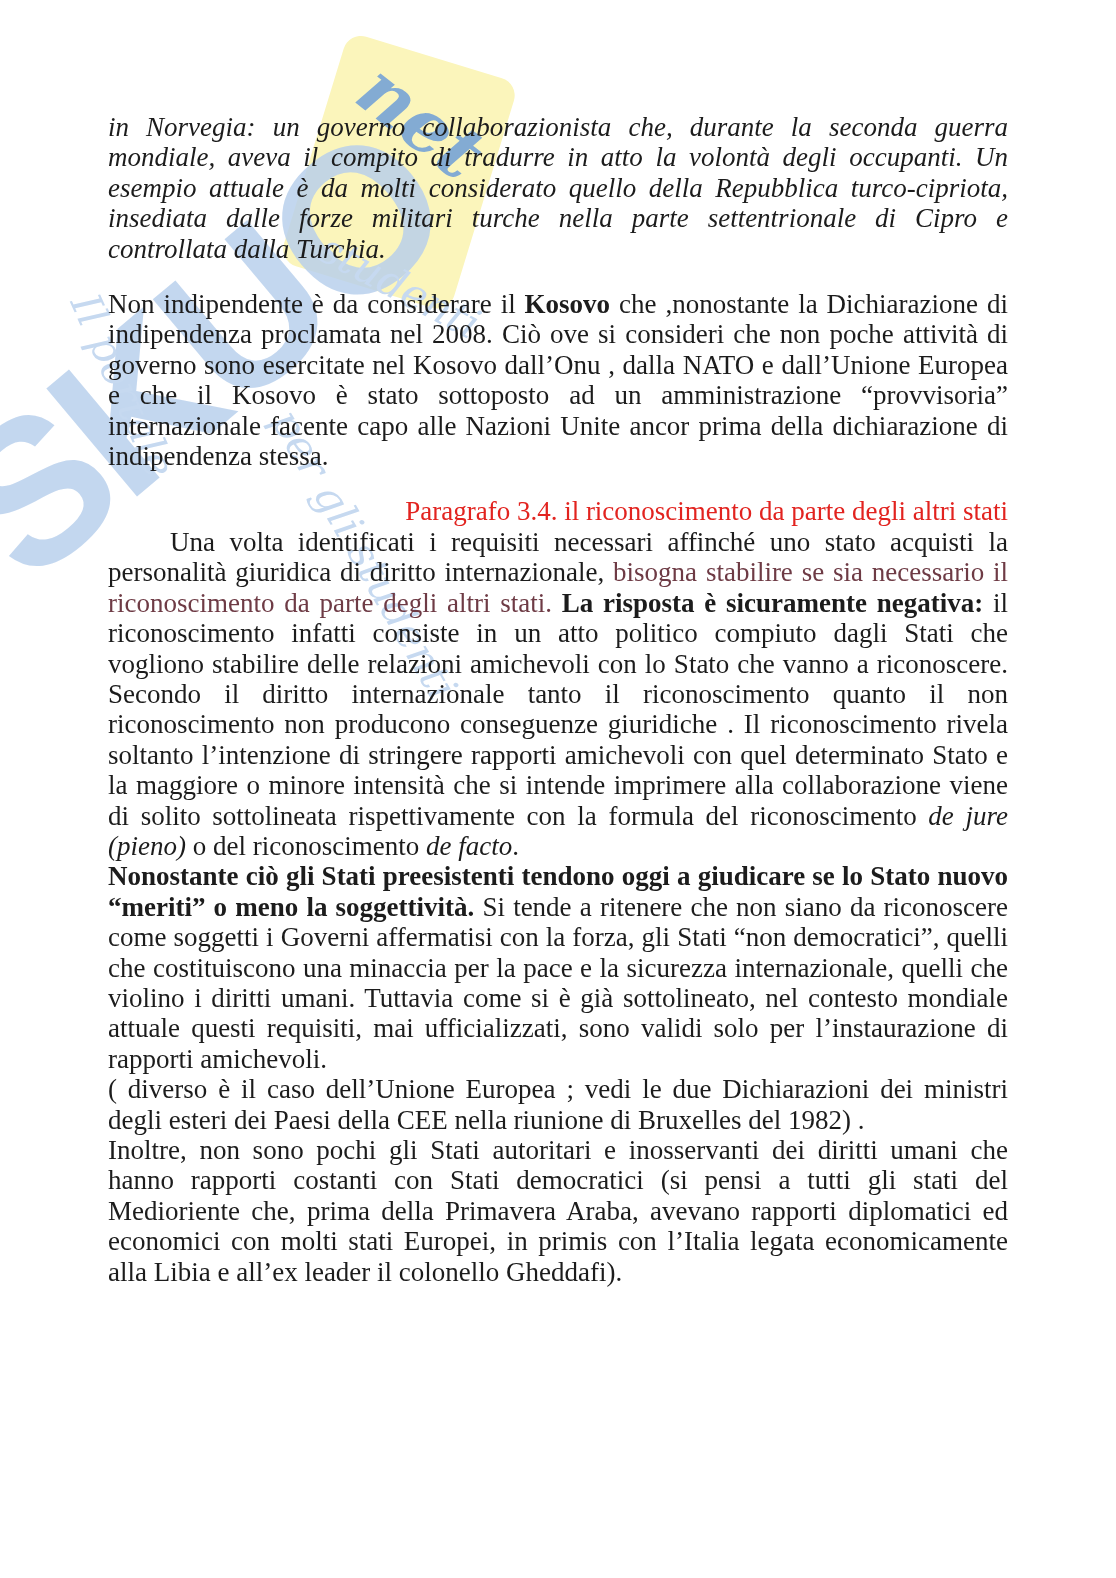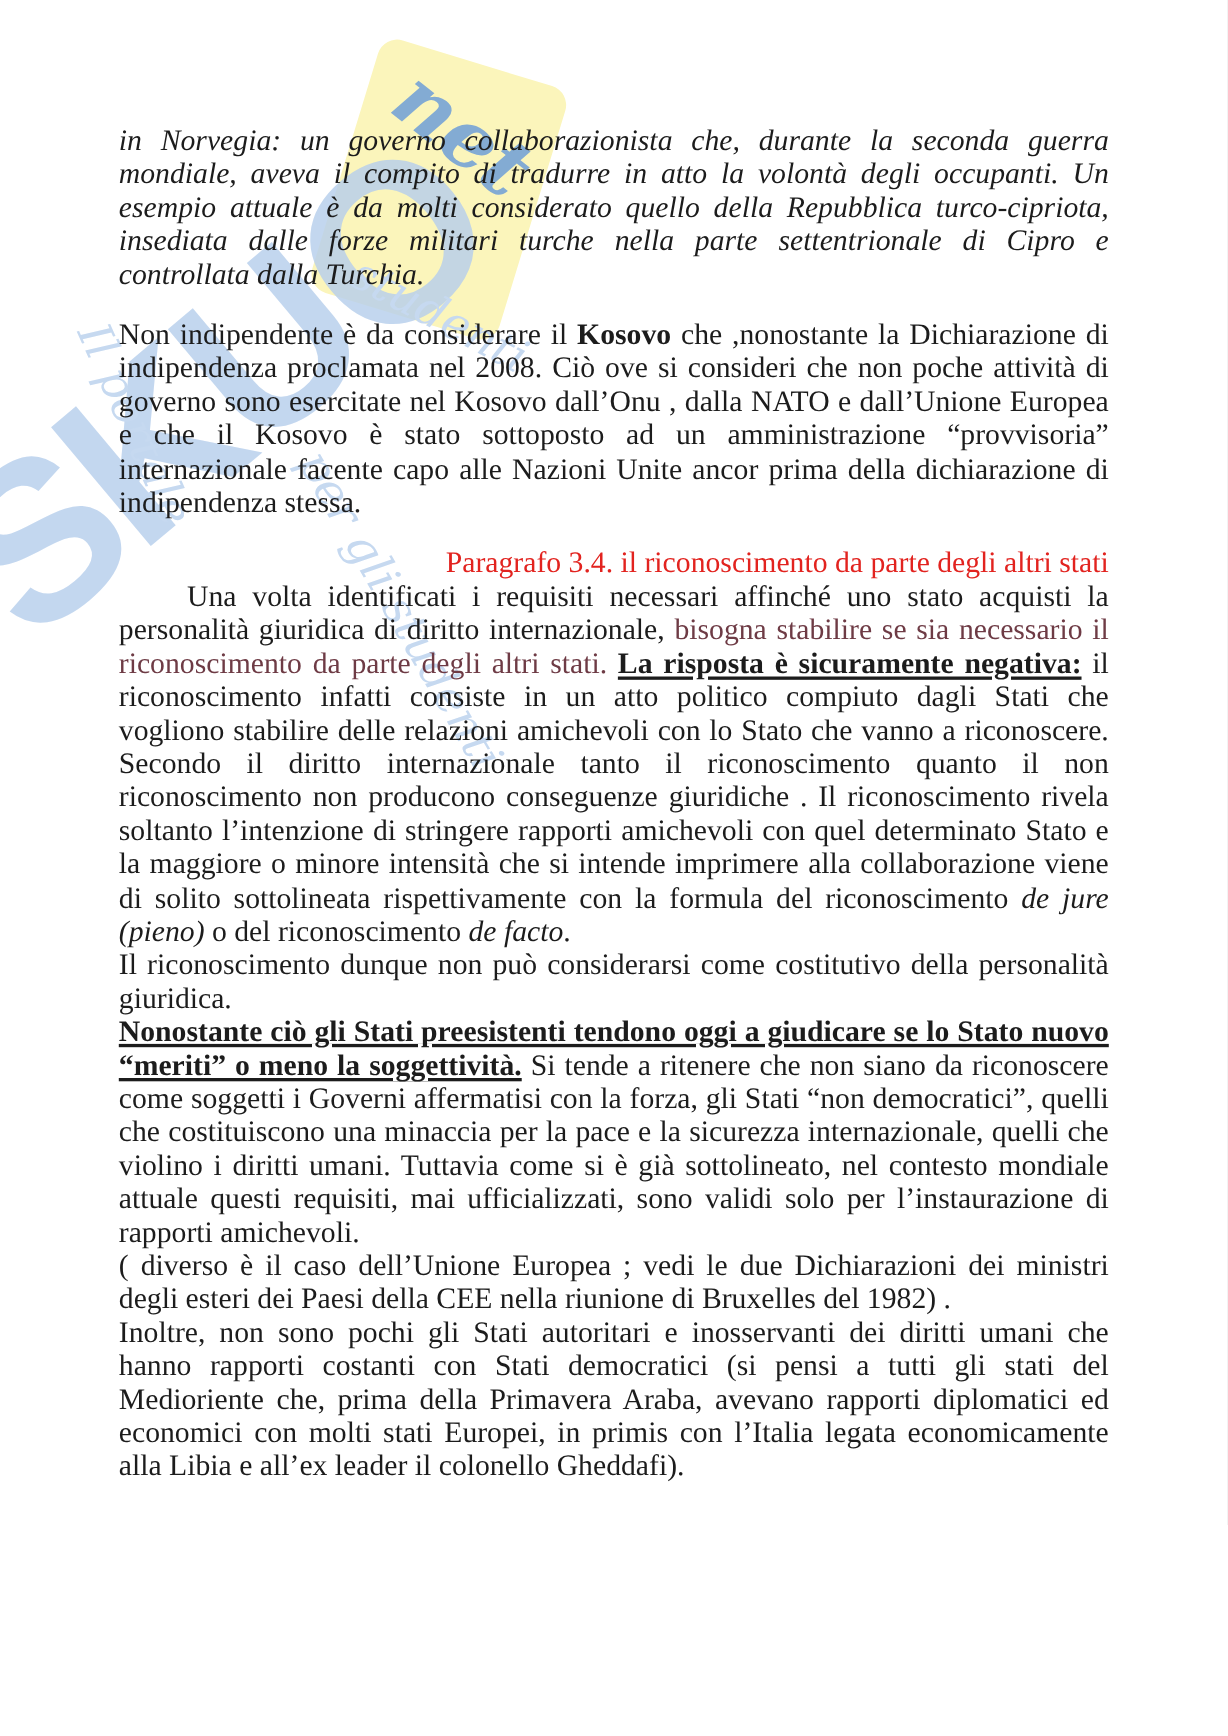--- a/index.html
+++ b/index.html
@@ -35,21 +35,21 @@
     color:var(--body,#1c1c1c);
     text-align:justify;
   }
   .para { margin:0; }
   .spacer { height:25px; }
   .heading { margin:0; text-align:right; color:var(--heading-red,#e2231f); }
   .italic-para { font-style:italic; }
   .indent { text-indent:62px; }
   span.bold { font-weight:bold; }
   span.italic { font-style:italic; }
-  span.underline { text-decoration:underline; text-decoration-thickness:2.5px; text-underline-offset:3px;margin-top:40px; }
+  span.underline { text-decoration-thickness:2.5px; text-underline-offset:3px;margin-top:40px; }
   span.maroon { color:var(--maroon,#6e3b45); }
 </style>
 </head>
 <body>
 
 <div class="page">
 
   <svg class="watermark" width="580" height="980" viewBox="0 0 580 980" aria-hidden="true">
 
     <g transform="translate(398,172) rotate(17)">
@@ -66,20 +66,19 @@
     <text class="wm-script" transform="translate(270,420) rotate(60)">per gli studenti</text>
   </svg>
 
   <div class="content">
       <p class="para italic-para"><span>in Norvegia: un governo collaborazionista che, durante la seconda guerra mondiale, aveva il compito di tradurre in atto la volontà degli occupanti. Un esempio attuale è da molti considerato quello della Repubblica turco-cipriota, insediata dalle forze militari turche nella parte settentrionale di Cipro e controllata dalla Turchia.</span></p>
       <div class="spacer"></div>
       <p class="para"><span>Non indipendente è da considerare il </span><span class="bold">Kosovo</span><span> che ,nonostante la Dichiarazione di indipendenza proclamata nel 2008. Ciò ove si consideri che non poche attività  di governo sono esercitate nel Kosovo dall’Onu , dalla NATO e dall’Unione Europea e che il Kosovo è stato sottoposto ad un amministrazione  “provvisoria” internazionale facente capo alle Nazioni Unite ancor prima della dichiarazione di indipendenza stessa.</span></p>
       <div class="spacer"></div>
       <p class="para heading"><span>Paragrafo 3.4. il riconoscimento da parte degli altri stati</span></p>
       <p class="para indent"><span>Una volta identificati i requisiti necessari affinché uno stato acquisti la personalità giuridica di diritto internazionale, </span><span class="maroon">bisogna stabilire se sia necessario il riconoscimento da parte degli altri stati. </span><span class="bold underline">La risposta è sicuramente negativa:</span><span> il riconoscimento infatti consiste in un atto politico compiuto dagli Stati che vogliono stabilire delle relazioni amichevoli con lo Stato che vanno a riconoscere. Secondo il diritto internazionale tanto il riconoscimento quanto il non riconoscimento non producono conseguenze giuridiche . Il riconoscimento rivela soltanto l’intenzione di stringere rapporti amichevoli con quel determinato Stato e la maggiore o minore intensità che si intende imprimere alla collaborazione viene di solito sottolineata rispettivamente con la formula del riconoscimento </span><span class="italic">de jure (pieno)</span><span> o del riconoscimento </span><span class="italic">de facto</span><span>.</span></p>
-      <p class="para"><span>Il riconoscimento dunque non può considerarsi come costitutivo della personalità giuridica.</span></p>
       <p class="para"><span class="bold underline">Nonostante ciò gli Stati preesistenti tendono oggi  a giudicare se lo Stato nuovo “meriti” o meno la soggettività.</span><span> Si tende a ritenere che non siano da riconoscere come soggetti i Governi affermatisi con la forza, gli Stati “non democratici”, quelli che costituiscono una minaccia per la pace e la sicurezza internazionale, quelli che violino i diritti umani. Tuttavia come si è già sottolineato, nel contesto mondiale attuale questi requisiti, mai ufficializzati, sono validi solo per l’instaurazione di rapporti amichevoli.</span></p>
       <p class="para"><span>( diverso è il caso dell’Unione Europea ; vedi le due Dichiarazioni dei ministri degli esteri dei Paesi della CEE nella riunione di Bruxelles del 1982) .</span></p>
       <p class="para"><span>Inoltre, non sono pochi gli Stati autoritari e inosservanti dei diritti umani che hanno rapporti  costanti con Stati democratici (si pensi a tutti gli stati del Medioriente che, prima della Primavera Araba, avevano rapporti diplomatici ed economici con molti stati Europei, in primis con l’Italia legata economicamente alla Libia e all’ex leader il colonello Gheddafi).</span></p>
       <div class="spacer"></div>
     </div>
 
 </div>
 
 </body></html>

